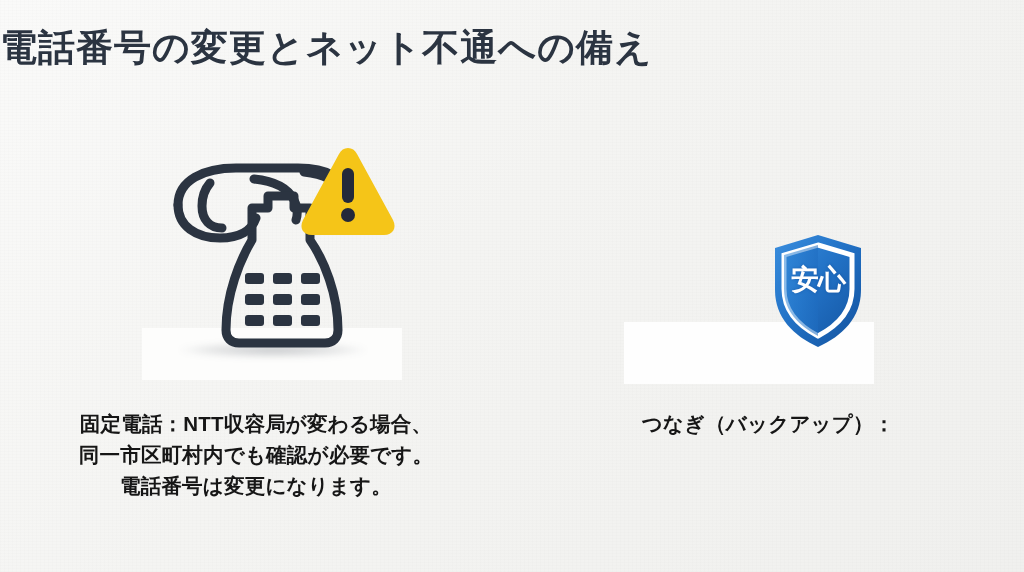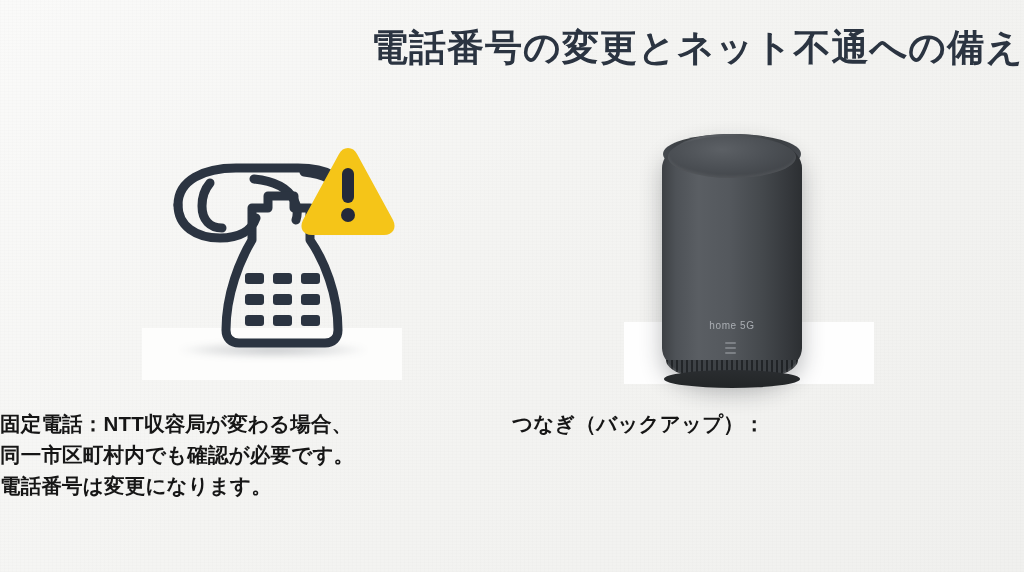--- a/index.html
+++ b/index.html
@@ -34,21 +34,21 @@
       repeating-linear-gradient(90deg, rgba(0,0,0,0.010) 0px, rgba(0,0,0,0.010) 1px, rgba(0,0,0,0) 1px, rgba(0,0,0,0) 4px);
     opacity: .75;
   }
 
   
   .title {
     position: absolute;
     top: 26px;
     left: 0;
     width: 1024px;
-    text-align: right;
+    text-align: left;
     font-size: 37px;
     font-weight: 700;
     letter-spacing: 1px;
     color: #2b3441;
     line-height: 1.2;
     white-space: nowrap;
     z-index: 5;
   }
 
   
@@ -241,20 +241,21 @@
     text-shadow: 0 0 3px rgba(10,60,130,0.45);
     pointer-events: none;
   }
 
   
   .caption {
     position: absolute;
     top: 308px;
     left: 0;
     width: 100%;
+    text-align: center;
     color: #161616;
     font-size: 20.5px;
     font-weight: 700;
     line-height: 1.52;
     letter-spacing: .2px;
   }
   .caption .line { display: block; white-space: nowrap; }
 </style>
 </head>
 <body>
@@ -314,35 +315,45 @@
         <span class="line">同一市区町村内でも確認が必要です。</span>
         <span class="line">電話番号は変更になります。</span>
       </div>
     </div>
 
     <div class="column">
       <div class="art-area">
 
         <div class="router-card"></div>
 
-        <div class="router-wrap">
-          <div class="router-top-rim"></div>
-          <div class="router-body">
-            <div class="router-top"></div>
-            <div class="router-label">home 5G</div>
-            <div class="router-leds">
-              <i></i>
-                <i></i>
-                <i></i>
-            </div>
-            <div class="router-vent"></div>
-          </div>
-          <div class="router-base"></div>
+
+        <div class="shield-badge">
+          <svg viewBox="0 0 96 118" width="96" height="118">
+            <defs>
+              <linearGradient id="shieldGrad" x1="0" y1="0" x2="1" y2="1">
+                <stop offset="0%" stop-color="#3a8ede"></stop>
+                <stop offset="45%" stop-color="#2272c6"></stop>
+                <stop offset="100%" stop-color="#13529e"></stop>
+              </linearGradient>
+              <linearGradient id="shieldGradL" x1="0" y1="0" x2="1" y2="0">
+                <stop offset="0%" stop-color="#2f86d8"></stop>
+                <stop offset="100%" stop-color="#1e6cc0"></stop>
+              </linearGradient>
+            </defs>
+
+            <path d="M48 3 L91 16 L91 58 C91 86 72 104 48 115
+                     C24 104 5 86 5 58 L5 16 Z" fill="url(#shieldGrad)"></path>
+
+            <path d="M48 13 L82 23 L82 57 C82 79 67 94 48 104
+                     C29 94 14 79 14 57 L14 23 Z" fill="none" stroke="#ffffff" stroke-width="5"></path>
+
+            <path d="M48 13 L48 104 C29 94 14 79 14 57 L14 23 Z" fill="url(#shieldGradL)" opacity=".55"></path>
+          </svg>
+          <div class="shield-text">安心</div>
         </div>
-
 
       </div>
 
       <div class="caption">
         <span class="line">つなぎ（バックアップ）：</span>
       </div>
     </div>
 
   </div>
 </div>

